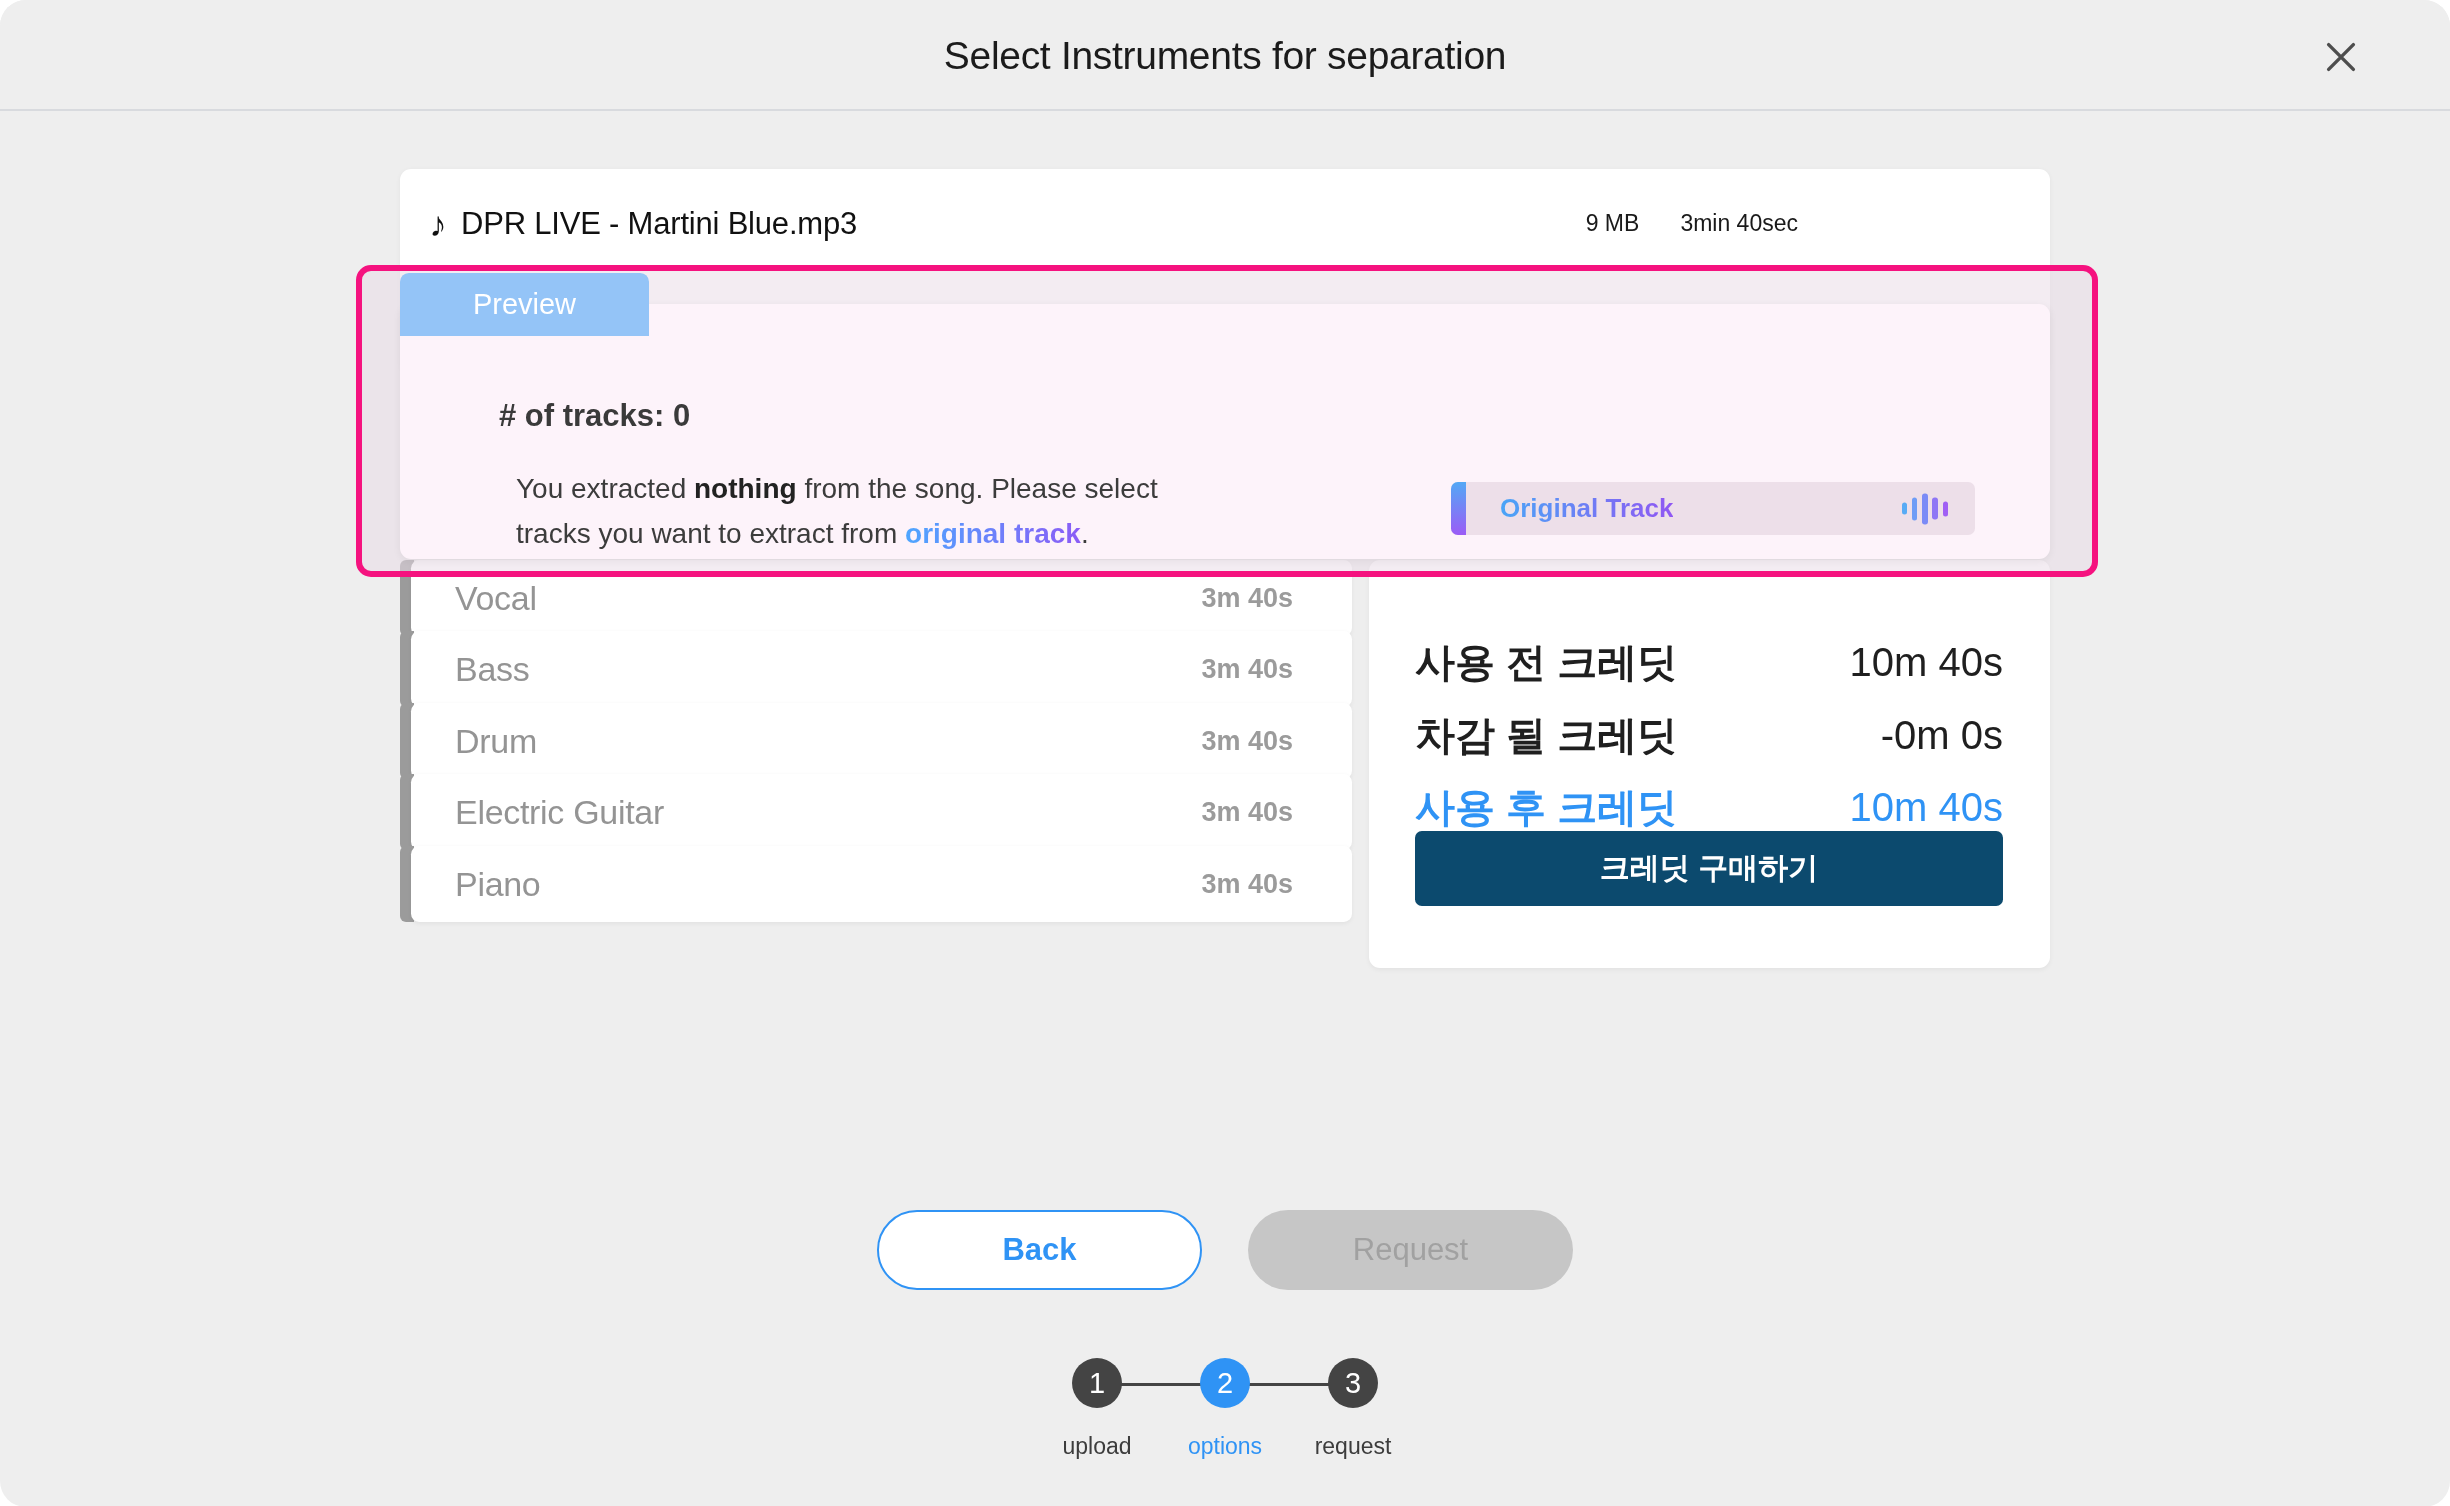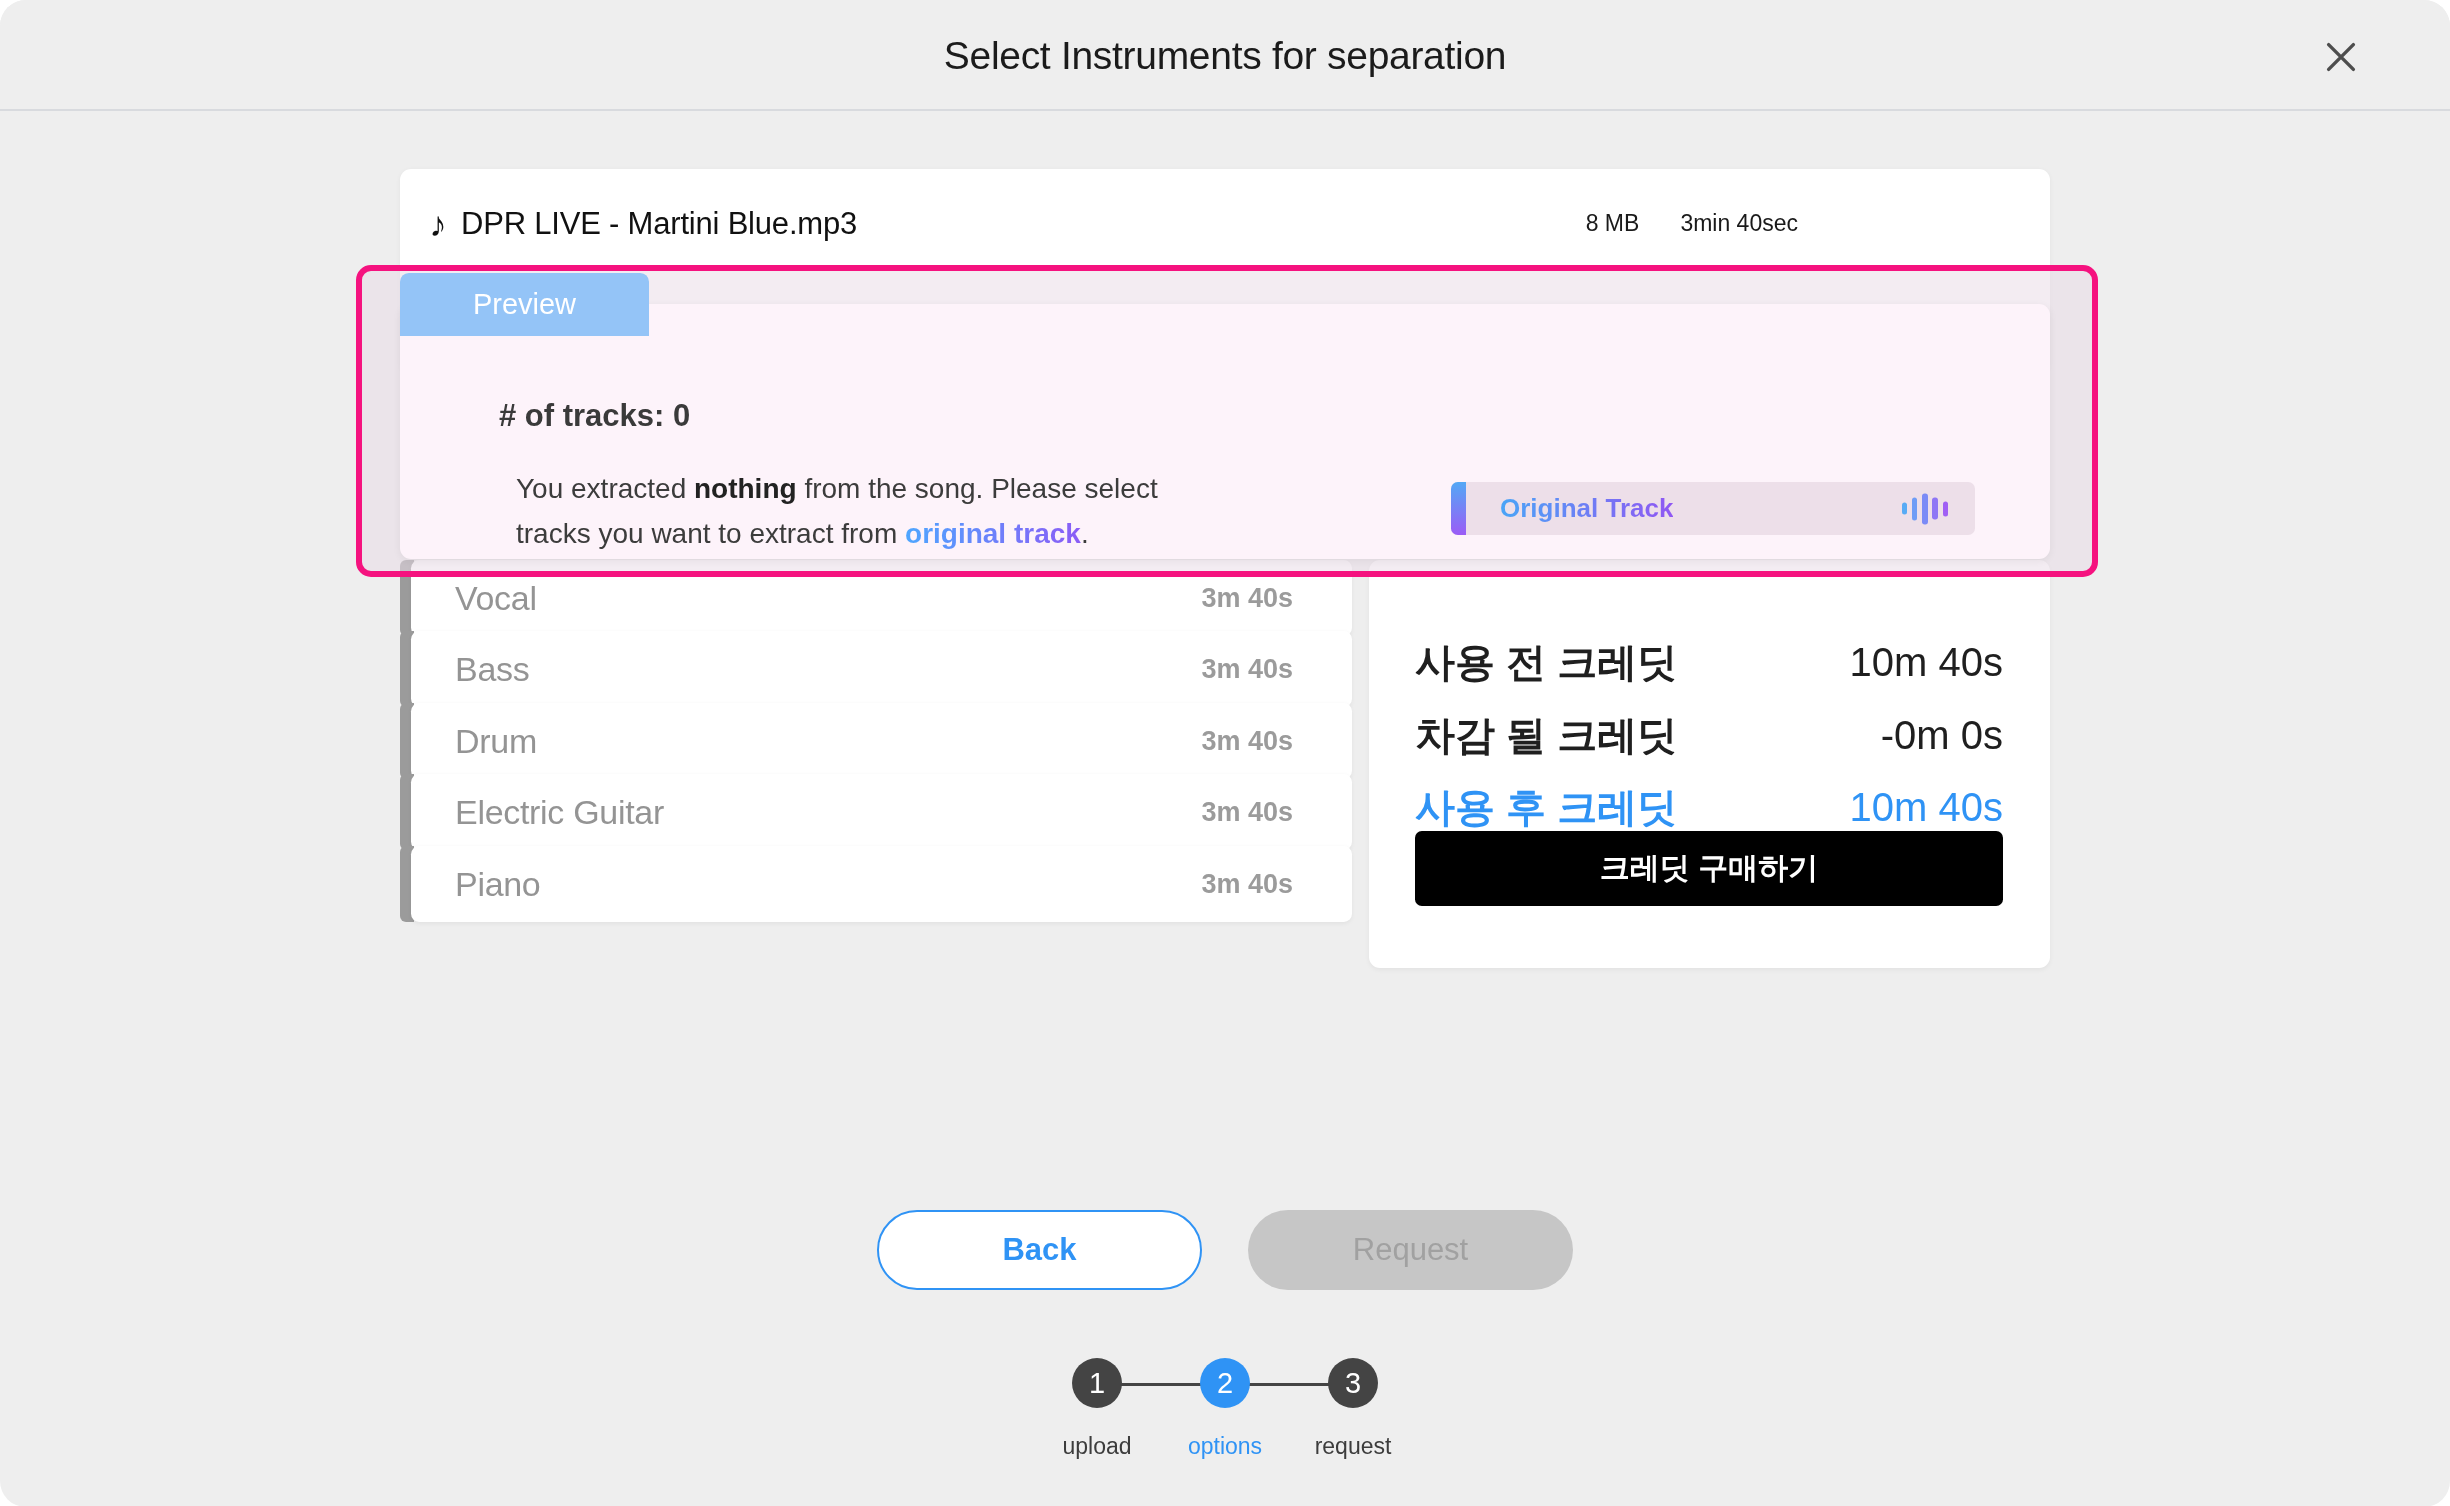--- a/index.html
+++ b/index.html
@@ -241,21 +241,21 @@
     display: flex; align-items: center; justify-content: space-between;
     font-size: 40px;
   }
   .credit-row .ck { color: #1f1f1f; font-weight: bold; }
   .credit-row .cv { color: #1f1f1f; }
   .credit-row.accent .ck, .credit-row.accent .cv { color: #2f93f5; }
   .buy-btn {
     position: absolute;
     left: 46px; top: 271px;
     width: 588px; height: 75px;
-    background: #000000;
+    background: #0c4a6e;
     border: none;
     border-radius: 6.8px;
     color: #ffffff;
     font-size: 30px;
     font-weight: bold;
     font-family: inherit;
     cursor: pointer;
   }
 
   
@@ -337,21 +337,21 @@
   </div>
 
   <div class="modal-body">
 
     <div class="file-card">
       <div class="file-row">
         <span class="note-icon">♪</span>
         <span class="file-name">DPR LIVE - Martini Blue.mp3</span>
       </div>
       <div class="file-meta">
-        <span>8 MB</span>
+        <span>9 MB</span>
         <span>3min 40sec</span>
       </div>
     </div>
 
     <div class="preview-panel">
       <div class="preview-tab">Preview</div>
       <div class="tracks-count"># of tracks: 0</div>
       <div class="preview-desc">
         <span>You extracted </span><b>nothing</b><span> from the song. Please select tracks you want to extract from </span><span class="grad-link">original track</span><span>.</span>
       </div>

